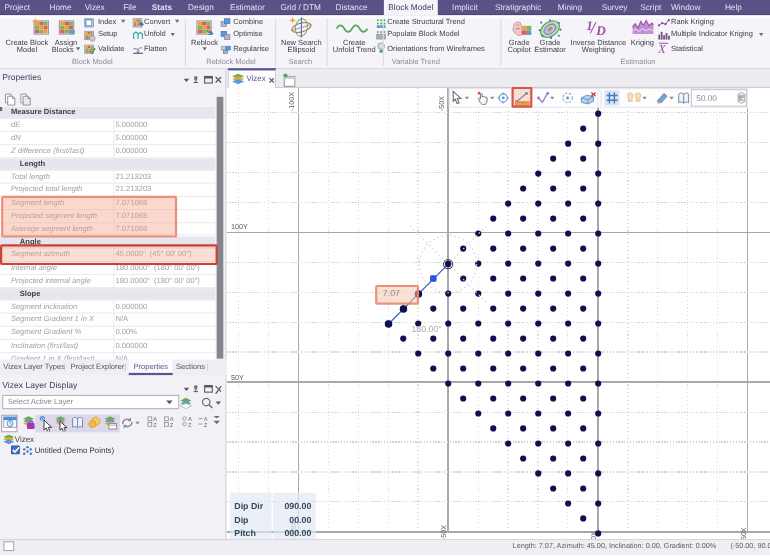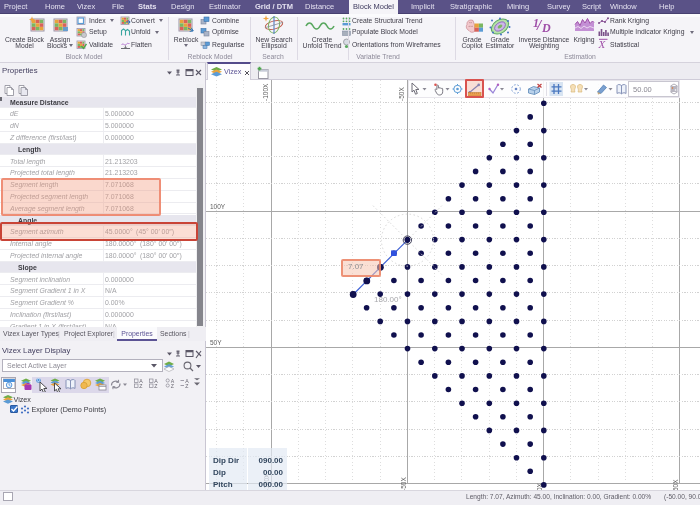--- a/index.html
+++ b/index.html
@@ -35,21 +35,21 @@
 <div id="root">
 
 <div id="titlebar" class="abs"></div>
 <div class="ttab abs" style="left:4px;">Project</div>
 <div class="ttab abs" style="left:45px;">Home</div>
 <div class="ttab abs" style="left:77px;">Vizex</div>
 <div class="ttab abs" style="left:112px;">File</div>
 <div class="ttab abs" style="left:138px;font-weight:bold;">Stats</div>
 <div class="ttab abs" style="left:171px;">Design</div>
 <div class="ttab abs" style="left:209px;">Estimator</div>
-<div class="ttab abs" style="left:255px;font-weight:bold;">Grid / DTM</div>
+<div class="ttab abs" style="left:255px;">Grid / DTM</div>
 <div class="ttab abs" style="left:305px;">Distance</div>
 <div class="ttab active abs" style="left:349px;width:49px;">Block Model</div>
 <div class="ttab abs" style="left:411px;">Implicit</div>
 <div class="ttab abs" style="left:450px;">Stratigraphic</div>
 <div class="ttab abs" style="left:507px;">Mining</div>
 <div class="ttab abs" style="left:547px;">Survey</div>
 <div class="ttab abs" style="left:582px;">Script</div>
 <div class="ttab abs" style="left:610px;">Window</div>
 <div class="ttab abs" style="left:659px;">Help</div>
 
@@ -494,21 +494,21 @@
 <svg class="abs" style="left:20px;top:404.5px;width:10px;height:10px;" viewBox="0 0 10 10">
       <g fill="#4472c4">
         <circle cx="5" cy="1.5" r="1.1"></circle>
         <circle cx="2" cy="3.5" r="1.1"></circle>
         <circle cx="8" cy="3.5" r="1.1"></circle>
         <circle cx="5" cy="5.5" r="1.1"></circle>
         <circle cx="2" cy="7.5" r="1.1"></circle>
         <circle cx="8" cy="7.5" r="1.1"></circle>
       </g>
     </svg>
-<div class="abs" style="left:31.5px;top:405px;font-size:7.2px;color:#3a3a40;">Explorer (Demo Points)</div>
+<div class="abs" style="left:31.5px;top:405px;font-size:7.2px;color:#3a3a40;">Untitled (Demo Points)</div>
 
 <div id="tabbar" class="abs"></div>
 <div id="canvas" class="abs"></div>
 
 <div class="abs" style="left:207px;top:62px;width:44px;height:18px;background:#fdfdfe;border-top:2px solid #534b8a;border-left:1px solid #cfccd8;border-right:1px solid #cfccd8;"></div>
 <svg class="abs" style="left:211px;top:67px;width:11px;height:10px;" viewBox="0 0 11 10">
 <path d="M5.5,0 L11,2.4 L5.5,4.8 L0,2.4 Z" fill="#70ad47"></path>
       <path d="M5.5,2.4 L11,4.8 L5.5,7.2 L0,4.8 Z" fill="#e8a33d"></path>
       <path d="M5.5,4.8 L11,7.2 L5.5,9.6 L0,7.2 Z" fill="#5b9bd5"></path>
 </svg>

